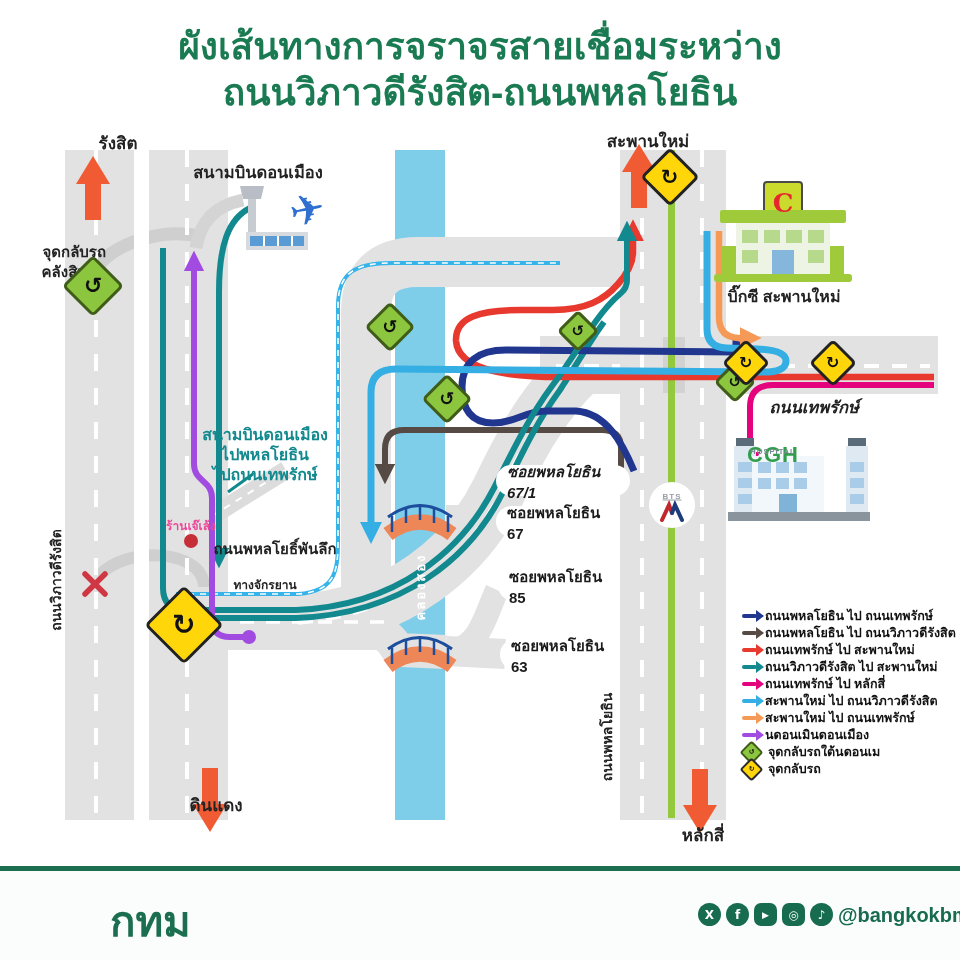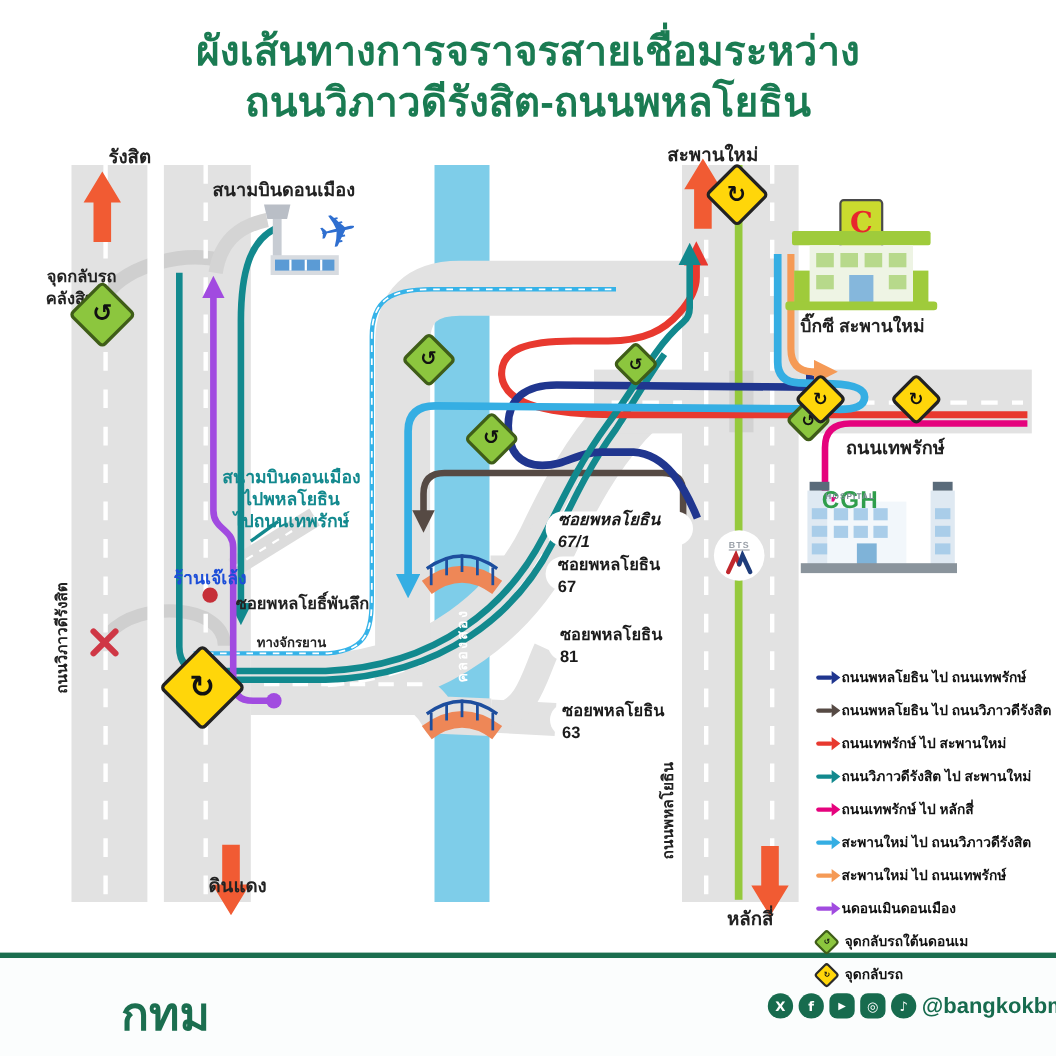--- a/index.html
+++ b/index.html
@@ -11,21 +11,21 @@
   .vert{transform:translate(-50%,-50%) rotate(-90deg);}
   .title-line{position:absolute;width:100%;text-align:center;font-size:37px;font-weight:bold;
        color:#1a7b52;z-index:3;}
   .pill{position:absolute;background:#fff;border-radius:16px;display:flex;align-items:center;
        padding-left:11px;font-weight:bold;font-size:15px;color:#1b1b1b;height:31px;z-index:3;box-sizing:border-box;}
   .diamond{position:absolute;display:flex;align-items:center;justify-content:center;
        transform:rotate(45deg);border-radius:5px;z-index:4;box-sizing:border-box;}
   .diamond>span{transform:rotate(-45deg);font-family:"DejaVu Sans",sans-serif;font-weight:bold;color:#111;line-height:1;}
   .d-green{background:#8cc63e;border:3px solid #3f5d18;}
   .d-yellow{background:#ffd60a;border:3px solid #222;}
-  .legend{position:absolute;left:742px;top:609px;display:flex;flex-direction:column;gap:16px;z-index:4;}
+  .legend{position:absolute;left:742px;top:609px;display:flex;flex-direction:column;gap:3px;z-index:4;}
   .leg-row{display:flex;align-items:center;gap:8px;font-size:12.5px;font-weight:bold;color:#111;height:14px;}
   .leg-arrow{width:15px;height:3.5px;border-radius:2px;position:relative;flex:0 0 auto;}
   .leg-arrow::after{content:"";position:absolute;right:-7px;top:-4.2px;border:6px solid transparent;
        border-left:8px solid currentColor;border-right:0;}
   .leg-diamond{width:13px;height:13px;transform:rotate(45deg);border-radius:3px;border:2px solid #333;
        display:flex;align-items:center;justify-content:center;flex:0 0 auto;margin-left:1px;}
   .leg-diamond>span{transform:rotate(-45deg);font-family:"DejaVu Sans",sans-serif;font-size:7px;font-weight:bold;color:#111;line-height:1;}
   .note-teal{position:absolute;z-index:3;text-align:center;color:#12898e;font-weight:bold;font-size:16px;
        line-height:20px;transform:translate(-50%,0);}
   .footer-bar{position:absolute;left:0;top:866px;width:960px;height:5px;background:#1b6e4f;z-index:3;}
@@ -233,45 +233,45 @@
     <line x1="72" y1="900" x2="72" y2="930" stroke-width="1.5"></line>
   </g>
 </svg>
 
 <div class="title-line" style="top:16px;">ผังเส้นทางการจราจรสายเชื่อมระหว่าง</div>
 <div class="title-line" style="top:62px;">ถนนวิภาวดีรังสิต-ถนนพหลโยธิน</div>
 
 <div class="lbl" style="left:118px;top:142px;font-size:17px;">รังสิต</div>
 <div class="lbl" style="left:648px;top:140px;font-size:17px;">สะพานใหม่</div>
 <div class="lbl" style="left:216px;top:804px;font-size:17px;">ดินแดง</div>
-<div class="lbl" style="left:682px;top:834px;font-size:17px;">หลักสี่</div>
+<div class="lbl" style="left:703px;top:834px;font-size:17px;">หลักสี่</div>
 <div class="lbl" style="left:258px;top:172px;font-size:16.5px;">สนามบินดอนเมือง</div>
 <div class="lbl vert" style="left:56px;top:580px;font-size:14px;">ถนนวิภาวดีรังสิต</div>
 <div class="lbl vert" style="left:607px;top:737px;font-size:14px;">ถนนพหลโยธิน</div>
 <div class="lbl vert" style="left:420px;top:587px;font-size:13px;color:#fff;letter-spacing:2px;">คลองสอง</div>
 <div class="lbl" style="left:784px;top:296px;font-size:16px;">บิ๊กซี สะพานใหม่</div>
-<div class="lbl" style="left:814px;top:407px;font-size:16.5px;">ถนนเทพรักษ์</div>
-<div class="lbl" style="left:191px;top:525px;font-size:16px;color:#1d4ed8;">ร้านเจ๊เล้ง</div>
-<div class="lbl" style="left:275px;top:549px;font-size:15px;">ซอยพหลโยธิ์พันลึก</div>
+<div class="lbl" style="left:814px;top:407px;font-size:16.5px;font-style:italic;">ถนนเทพรักษ์</div>
+<div class="lbl" style="left:191px;top:525px;font-size:12px;color:#ec4899;">ร้านเจ๊เล้ง</div>
+<div class="lbl" style="left:275px;top:549px;font-size:15px;">ถนนพหลโยธิ์พันลึก</div>
 <div class="lbl" style="left:265px;top:584px;font-size:12px;">ทางจักรยาน</div>
 
 <div class="wh-note">
   <span>จุดกลับรถ</span><br>
   <span>คลังสินค้า</span>
 </div>
 
 <div class="note-teal" style="left:265px;top:425px;">
   <div>สนามบินดอนเมือง</div>
   <div>ไปพหลโยธิน</div>
   <div>ไปถนนเทพรักษ์</div>
 </div>
 
 <div class="pill" style="left:496px;top:465px;width:134px;font-style:italic;">ซอยพหลโยธิน 67/1</div>
 <div class="pill" style="left:496px;top:506px;width:114px;">ซอยพหลโยธิน 67</div>
-<div class="pill" style="left:498px;top:570px;width:114px;">ซอยพหลโยธิน 81</div>
+<div class="pill" style="left:498px;top:570px;width:114px;">ซอยพหลโยธิน 85</div>
 <div class="pill" style="left:500px;top:639px;width:114px;">ซอยพหลโยธิน 63</div>
 
 <div class="lbl" style="left:783px;top:203px;font-size:26px;color:#e8262d;font-family:'DejaVu Serif',serif;">C</div>
 <div class="cgh-name">CGH</div>
 <div class="cgh-sub">HOSPITAL</div>
 <div class="lbl" style="left:672px;top:496px;font-size:8px;color:#9aa0a8;letter-spacing:1px;text-decoration:underline;">BTS</div>
 
 <div class="diamond d-green" style="left:71px;top:264px;width:44px;height:44px;">
     <span style="font-size:22px;">↺</span>
   </div>

